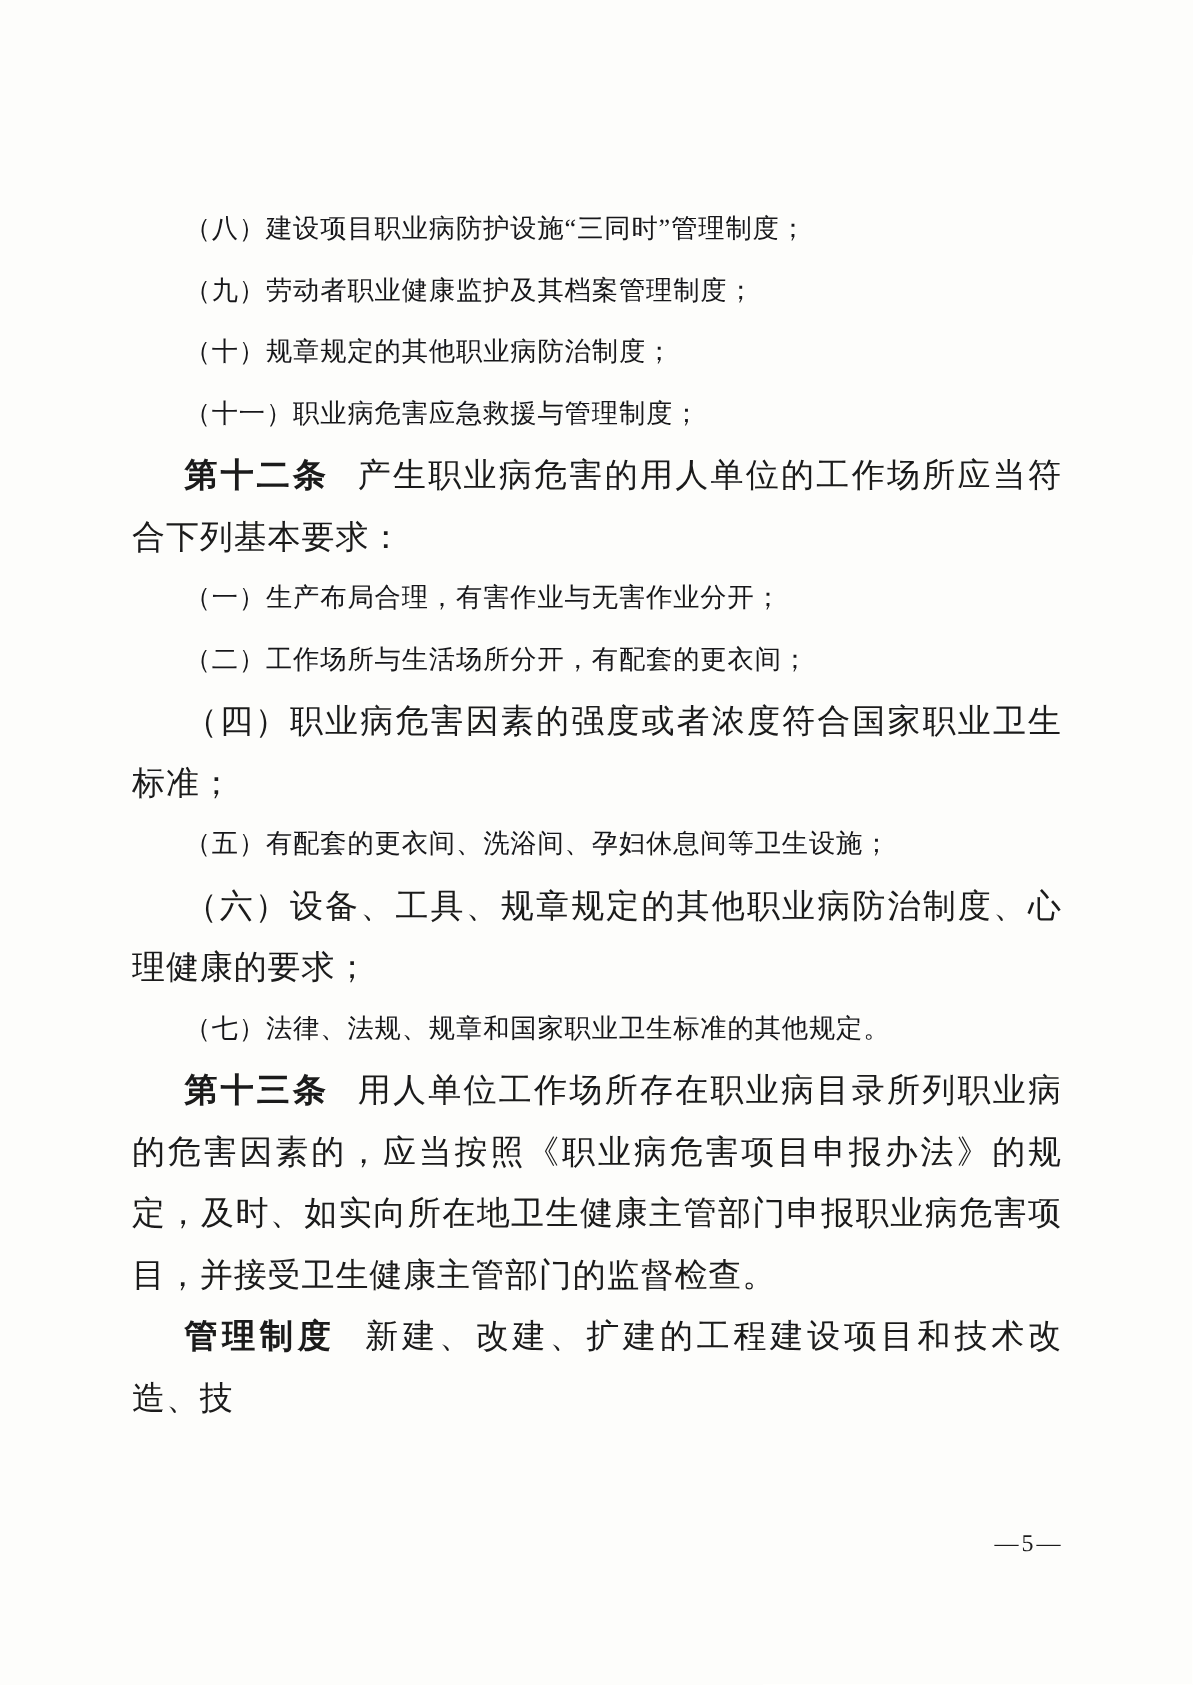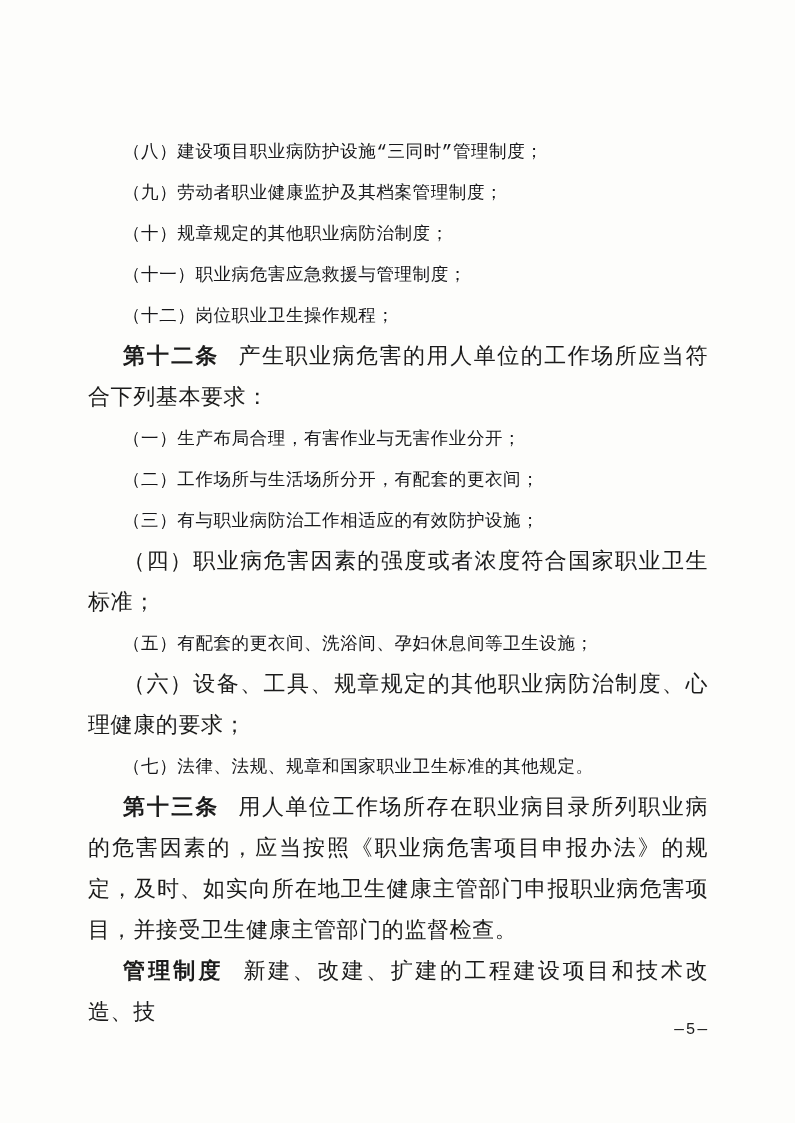--- a/index.html
+++ b/index.html
@@ -6,21 +6,21 @@
     margin: 0;
     padding: 0;
     background: #ffffff;
   }
   .page {
     position: relative;
     width: 795px;
     height: 1123px;
     background: #fdfdfb;
     overflow: hidden;
-    font-family: Liberation Mono, monospace;
+    font-family: Liberation Serif, serif;
     color: #1b1b1b;
   }
   .content {
     position: absolute;
     left: 88px;
     top: 132px;
     width: 620px;
   }
   .line {
     font-size: 17.5px;
@@ -61,29 +61,27 @@
 </head>
 <body>
 
 <div class="page">
   <div class="content">
 
     <div class="line indent">（八）建设项目职业病防护设施“三同时”管理制度；</div>
     <div class="line indent">（九）劳动者职业健康监护及其档案管理制度；</div>
     <div class="line indent">（十）规章规定的其他职业病防治制度；</div>
     <div class="line indent">（十一）职业病危害应急救援与管理制度；</div>
-    <div class="line indent">（十二）岗位职业卫生操作规程；</div>
 
     <div class="para first">
       <span class="art-no">第十二条</span><span class="art-gap"></span><span>产生职业病危害的用人单位的工作场所应当符合下列基本要求：</span>
     </div>
 
     <div class="line indent">（一）生产布局合理，有害作业与无害作业分开；</div>
     <div class="line indent">（二）工作场所与生活场所分开，有配套的更衣间；</div>
-    <div class="line indent">（三）有与职业病防治工作相适应的有效防护设施；</div>
     <div class="para first">（四）职业病危害因素的强度或者浓度符合国家职业卫生标准；</div>
     <div class="line indent">（五）有配套的更衣间、洗浴间、孕妇休息间等卫生设施；</div>
     <div class="para first">（六）设备、工具、规章规定的其他职业病防治制度、心理健康的要求；</div>
     <div class="line indent">（七）法律、法规、规章和国家职业卫生标准的其他规定。</div>
 
     <div class="para first">
       <span class="art-no">第十三条</span><span class="art-gap"></span><span>用人单位工作场所存在职业病目录所列职业病的危害因素的，应当按照《职业病危害项目申报办法》的规定，及时、如实向所在地卫生健康主管部门申报职业病危害项目，并接受卫生健康主管部门的监督检查。</span>
     </div>
 
     <div class="para first">

